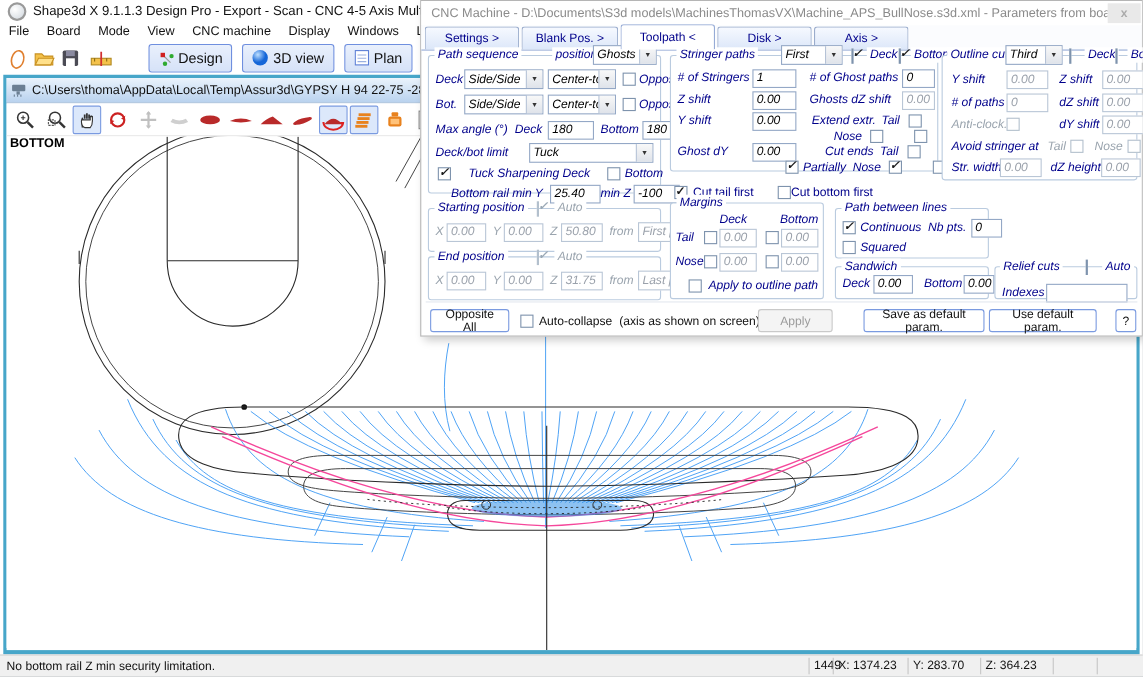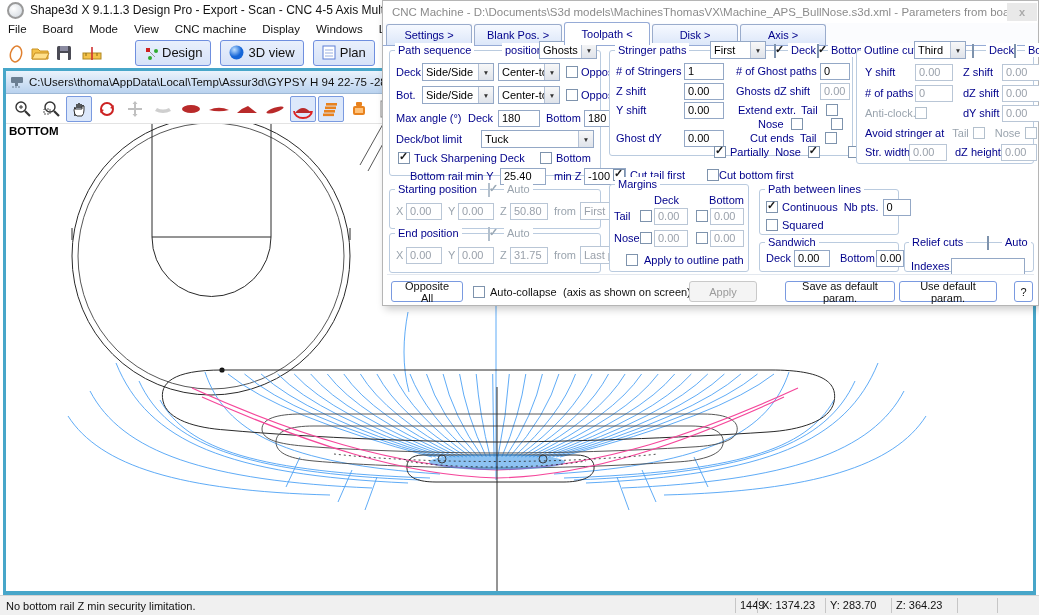--- a/index.html
+++ b/index.html
@@ -47,21 +47,21 @@
   .dlg-title{height:22px;display:flex;align-items:center;background:#fff;}
   .dlg-title .dt{flex:1;padding-left:9px;font-size:11.5px;color:#8b8b8b;white-space:nowrap;overflow:hidden;}
   .dlg-close{width:30px;height:18px;margin-right:1px;background:#e9e9e9;color:#aaa;display:flex;align-items:center;
        justify-content:center;font-size:11px;font-weight:bold;}
   .dlg-tabs{height:22px;display:flex;align-items:flex-end;padding-left:3px;background:#fbfcfe;border-bottom:1px solid #96abd6;}
   .tab{height:20px;min-width:60px;padding:0 12px;border:1px solid #9aaccc;border-bottom:none;border-radius:3px 3px 0 0;
        background:linear-gradient(#f6f9ff,#dce7f9);color:#00008b;display:flex;align-items:center;justify-content:center;
        margin-right:2px;font-size:11px;}
   .tab.active{background:#fff;height:22px;position:relative;z-index:2;border-color:#96abd6;}
   .dlg-body{position:relative;width:100%;height:262px;}
-  .grp{position:absolute;border:1px solid #bacbdf;border-radius:3px;background:#fff;box-sizing:border-box;}
+  .grp{position:absolute;border:1px solid #bacbdf;border-radius:3px;background:#fff;box-sizing:border-box;font-style:italic;}
   .cap{position:absolute;top:-8px;background:#fff;padding:0 3px;font-size:11px;color:#00008b;line-height:14px;white-space:nowrap;}
   .row{position:absolute;display:flex;align-items:center;height:18px;white-space:nowrap;}
   .lb{color:#00008b;font-size:11px;}
   .lbg{color:#9aa4ae;font-size:11px;}
   .fld{box-sizing:border-box;border:1px solid #94a8c6;background:#fff;height:17px;line-height:15px;font-size:11px;
        padding:0 3px;color:#000;overflow:hidden;flex:none;}
   .fld.dis{color:#9aa1ab;border-color:#b9c6d6;}
   .dd{box-sizing:border-box;display:flex;border:1px solid #94a8c6;background:#fff;height:18px;font-size:11px;
        align-items:center;flex:none;color:#000;}
   .dd .t{flex:1;padding:0 3px;overflow:hidden;}
@@ -464,28 +464,28 @@
         </div>
         <div class="row" style="left:6px;top:79px">
           <span class="lb" style="width:85px">Deck/bot limit</span>
           <span class="dd" style="width:113px">
               <span class="t">Tuck</span>
               <span class="a">▼</span>
             </span>
         </div>
         <div class="row" style="left:8px;top:98px">
           <span class="cb on"></span>
-          <span class="lb" style="margin-left:4px;width:110px">Tuck Sharpening Deck</span>
+          <span class="lb" style="margin-left:16px;width:110px">Tuck Sharpening Deck</span>
           <span class="cb" style="margin-left:16px"></span>
           <span class="lb" style="margin-left:4px">Bottom</span>
         </div>
         <div class="row" style="left:20px;top:107px;top:106px;margin-top:10px">
           <span class="lb" style="width:90px">Bottom rail min Y</span>
           <span class="fld" style="width:46px">25.40</span>
-          <span class="lb" style="margin-left:8px;width:30px">min Z</span>
+          <span class="lb" style="width:30px">min Z</span>
           <span class="fld" style="width:42px">-100</span>
         </div>
       </div>
 
       <div class="grp" style="left:6px;top:143px;width:212px;height:40px">
         <span class="cap" style="left:5px">Starting position</span>
         <span class="cb dis on cap" style="left:98px;top:-7px;padding:0"></span>
         <span class="cap lbg" style="left:114px">Auto</span>
         <div class="row" style="left:6px;top:12px">
           <span class="lbg" style="width:10px">X</span>

